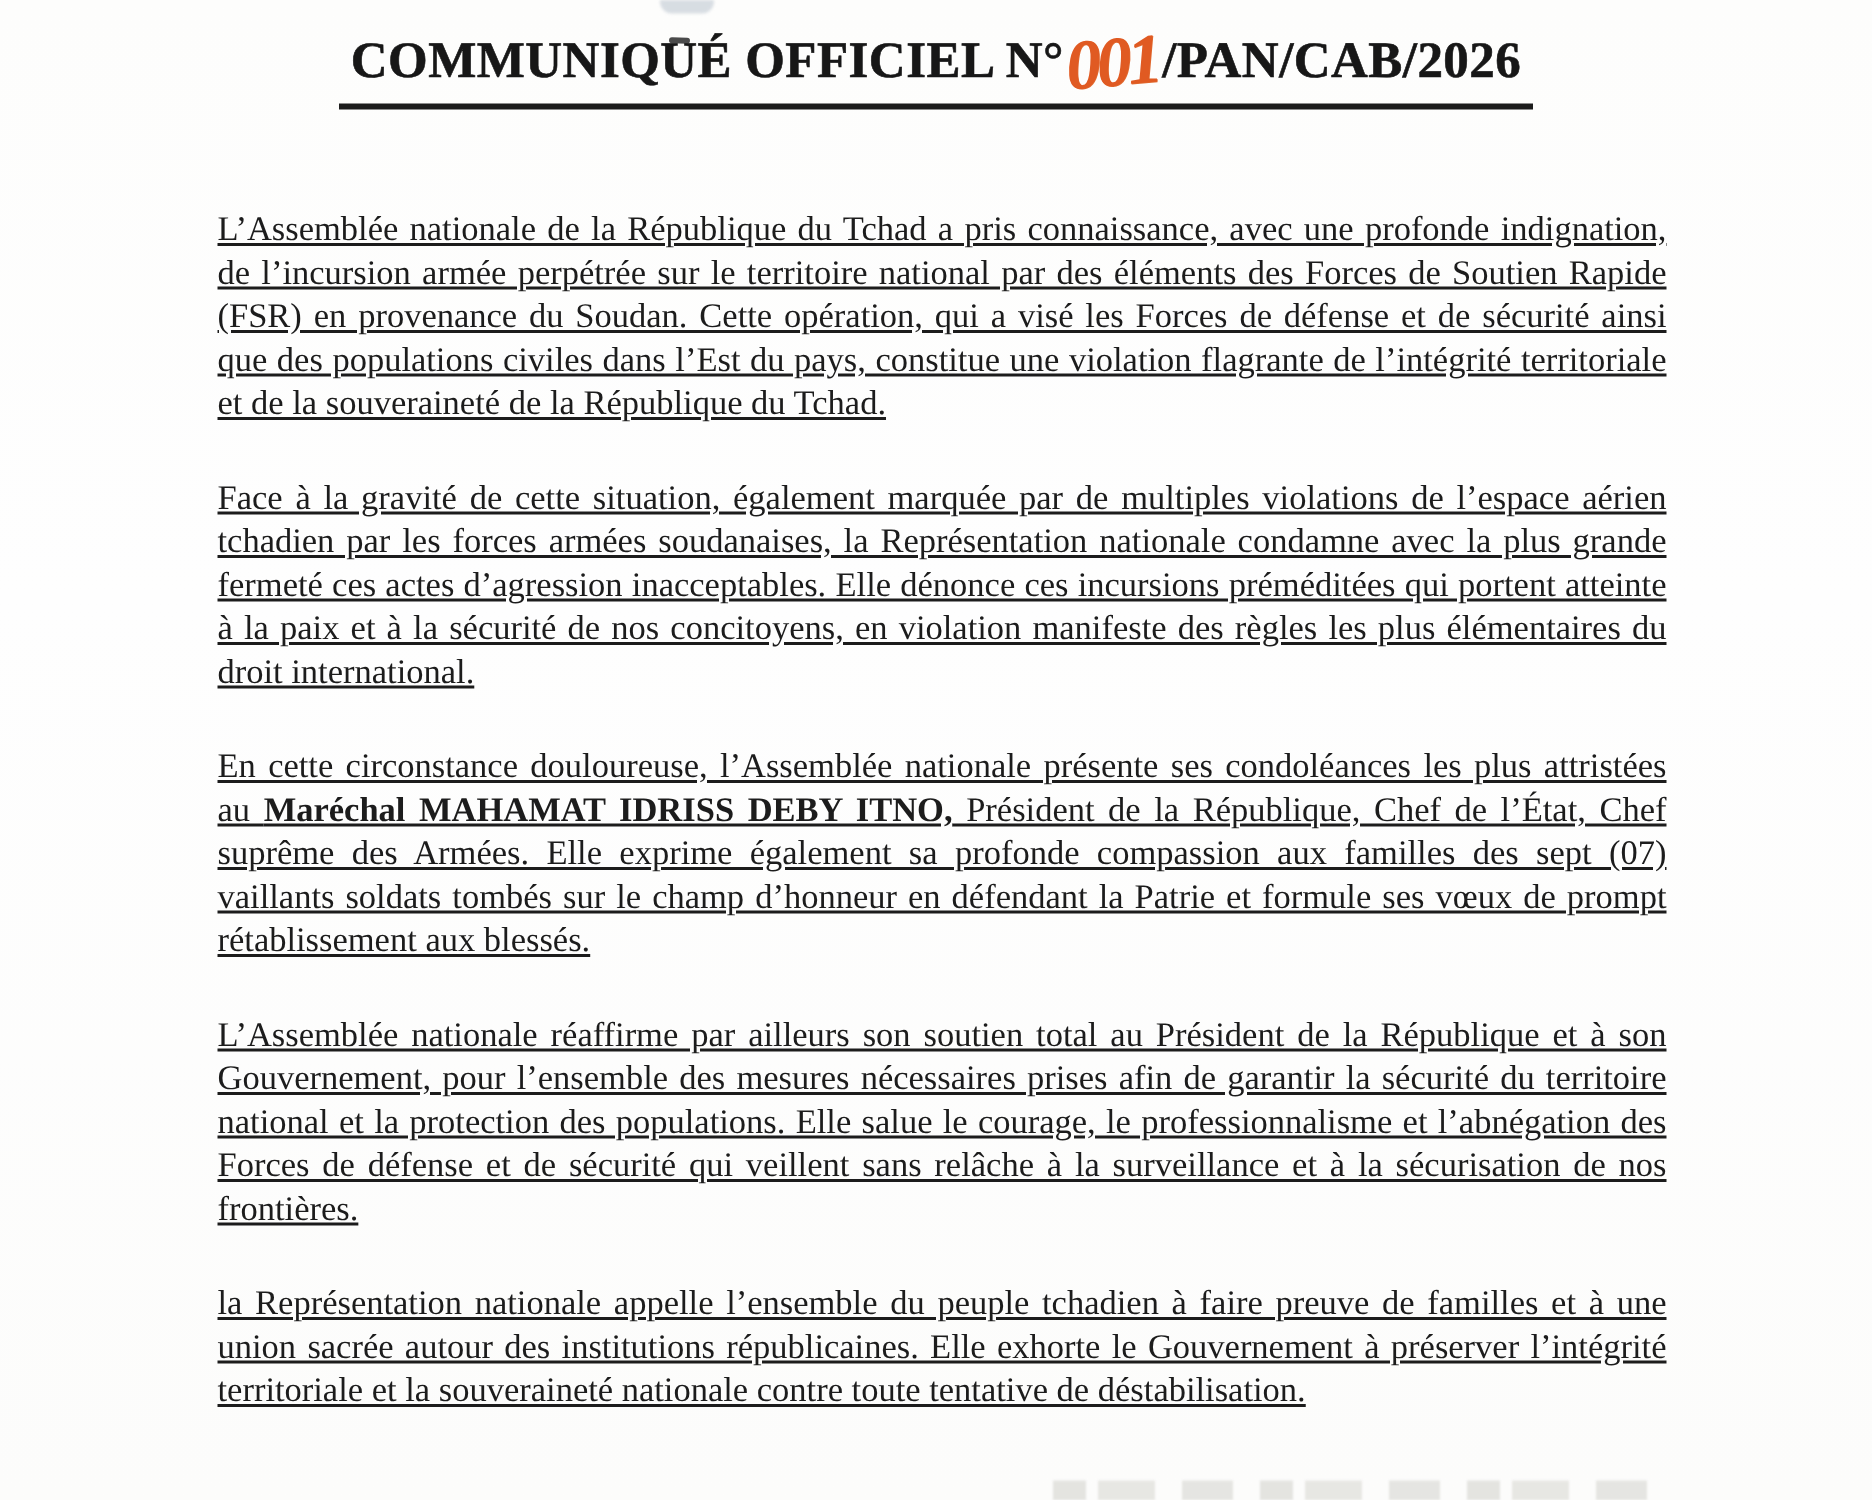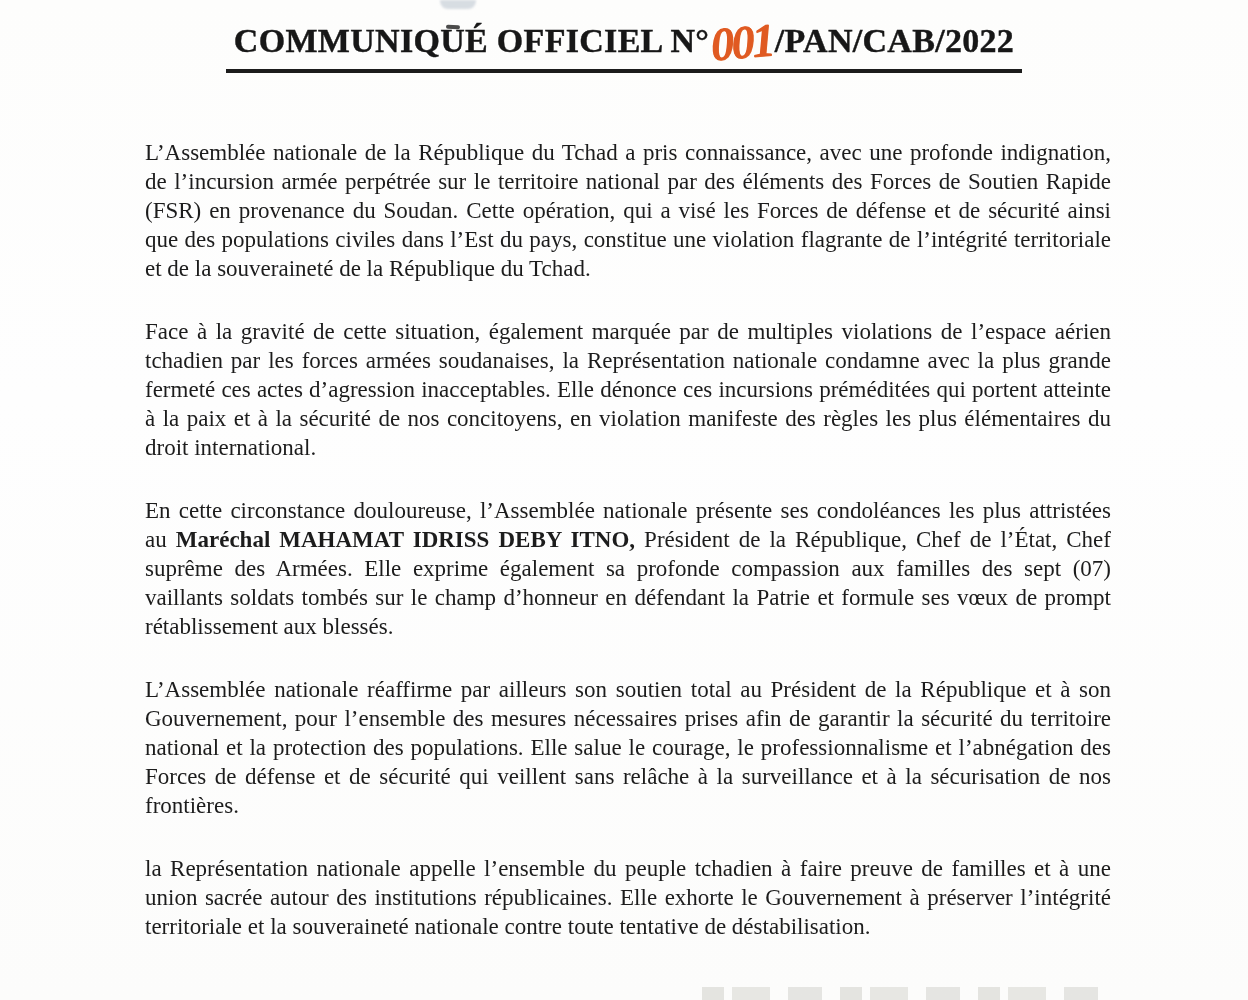--- a/index.html
+++ b/index.html
@@ -72,20 +72,21 @@
     text-shadow: 0.5px 0.5px 0 #e0692f;
   }
   .content {
     position: absolute;
     left: 145px; top: 138px;
     width: 966px;
     font-size: 23px;
     line-height: 29px;
     color: #1c1c1c;
     text-align: justify;
+    text-decoration: underline;
   }
   .content p {
     margin: 0 0 34px 0;
   }
   .content .b {
     font-weight: 700;
   }
   
   .bottom-clip {
     position: absolute;
@@ -105,21 +106,21 @@
 </head>
 <body>
 
 <div class="page">
 
   <div class="top-smudge"></div>
   <div class="top-dash"></div>
 
   <div class="title-row">
     <span class="title">
-      <span class="printed">COMMUNIQUÉ OFFICIEL N°</span><span class="hand-number">001</span><span class="printed">/PAN/CAB/2022</span>
+      <span class="printed">COMMUNIQUÉ OFFICIEL N°</span><span class="hand-number">001</span><span class="printed">/PAN/CAB/2026</span>
     </span>
   </div>
 
   <div class="content" id="doc-body">
       <p><span>L’Assemblée nationale de la République du Tchad a pris connaissance, avec une profonde indignation, de l’incursion armée perpétrée sur le territoire national par des éléments des Forces de Soutien Rapide (FSR) en provenance du Soudan. Cette opération, qui a visé les Forces de défense et de sécurité ainsi que des populations civiles dans l’Est du pays, constitue une violation flagrante de l’intégrité territoriale et de la souveraineté de la République du Tchad.</span></p>
       <p><span>Face à la gravité de cette situation, également marquée par de multiples violations de l’espace aérien tchadien par les forces armées soudanaises, la Représentation nationale condamne avec la plus grande fermeté ces actes d’agression inacceptables. Elle dénonce ces incursions préméditées qui portent atteinte à la paix et à la sécurité de nos concitoyens, en violation manifeste des règles les plus élémentaires du droit international.</span></p>
       <p><span>En cette circonstance douloureuse, l’Assemblée nationale présente ses condoléances les plus attristées au </span><span class="b">Maréchal MAHAMAT IDRISS DEBY ITNO,</span><span> Président de la République, Chef de l’État, Chef suprême des Armées. Elle exprime également sa profonde compassion aux familles des sept (07) vaillants soldats tombés sur le champ d’honneur en défendant la Patrie et formule ses vœux de prompt rétablissement aux blessés.</span></p>
       <p><span>L’Assemblée nationale réaffirme par ailleurs son soutien total au Président de la République et à son Gouvernement, pour l’ensemble des mesures nécessaires prises afin de garantir la sécurité du territoire national et la protection des populations. Elle salue le courage, le professionnalisme et l’abnégation des Forces de défense et de sécurité qui veillent sans relâche à la surveillance et à la sécurisation de nos frontières.</span></p>
       <p><span>la Représentation nationale appelle l’ensemble du peuple tchadien à faire preuve de familles et à une union sacrée autour des institutions républicaines. Elle exhorte le Gouvernement à préserver l’intégrité territoriale et la souveraineté nationale contre toute tentative de déstabilisation.</span></p>
     </div>

